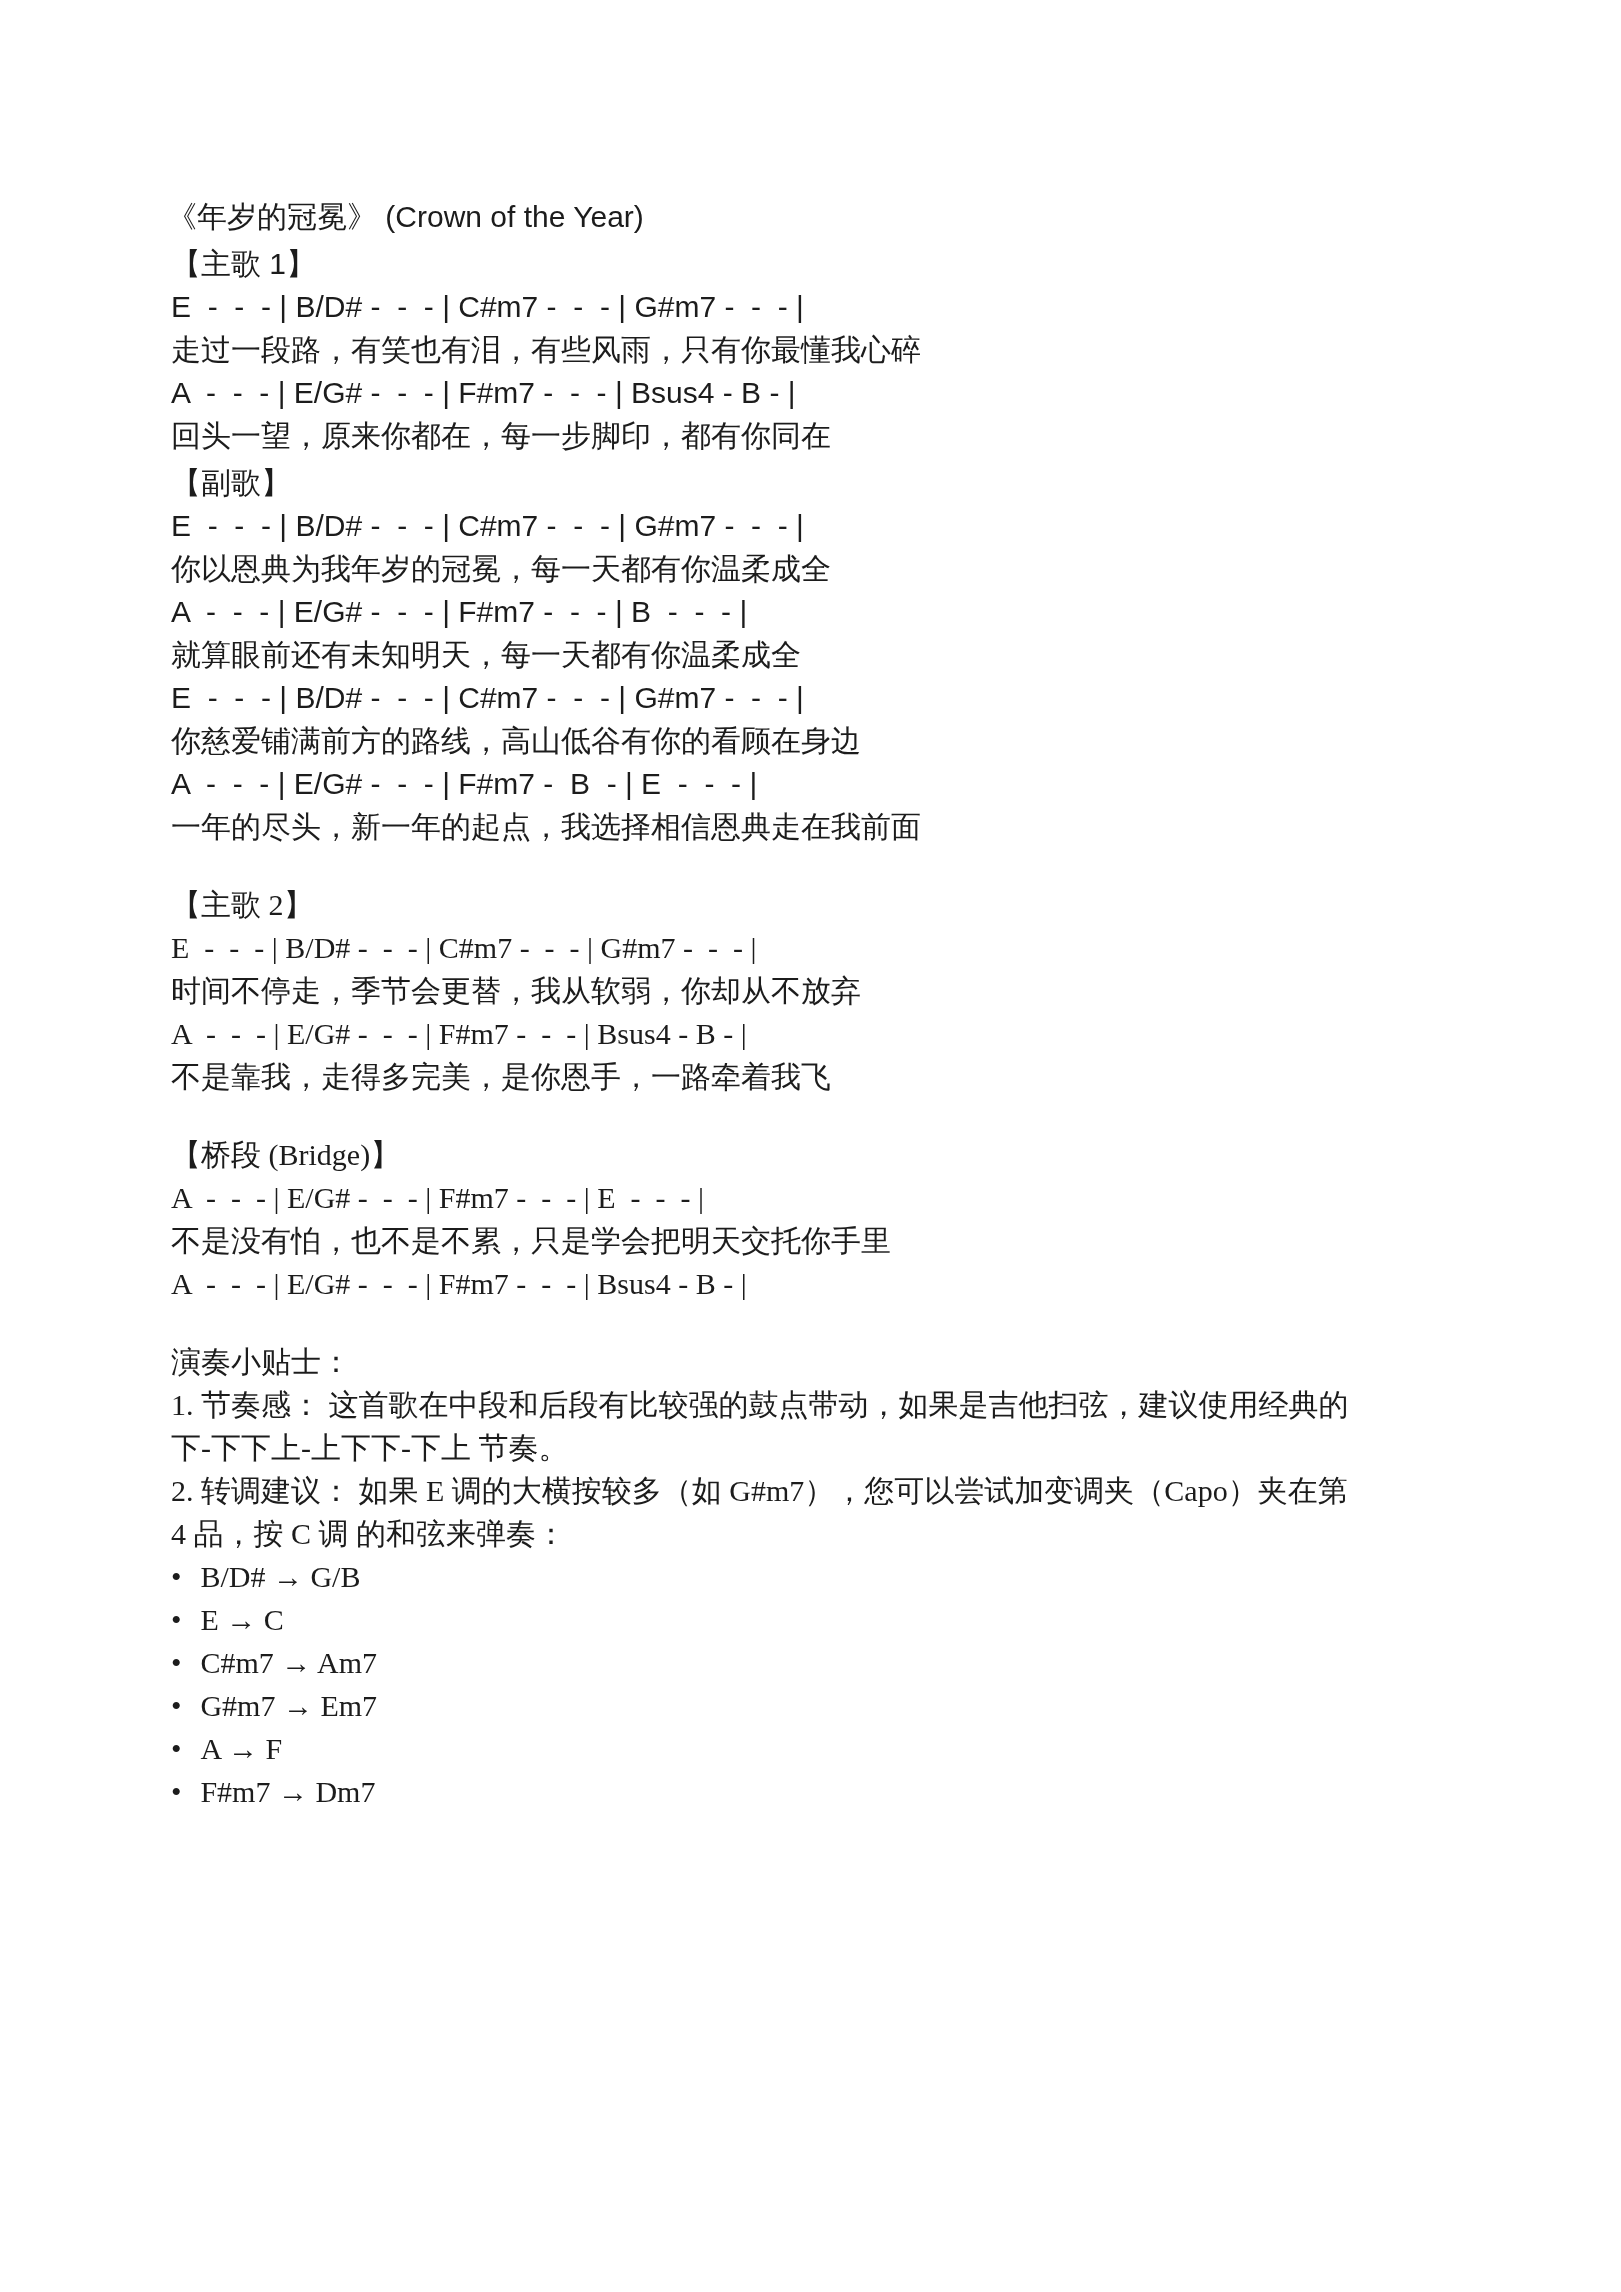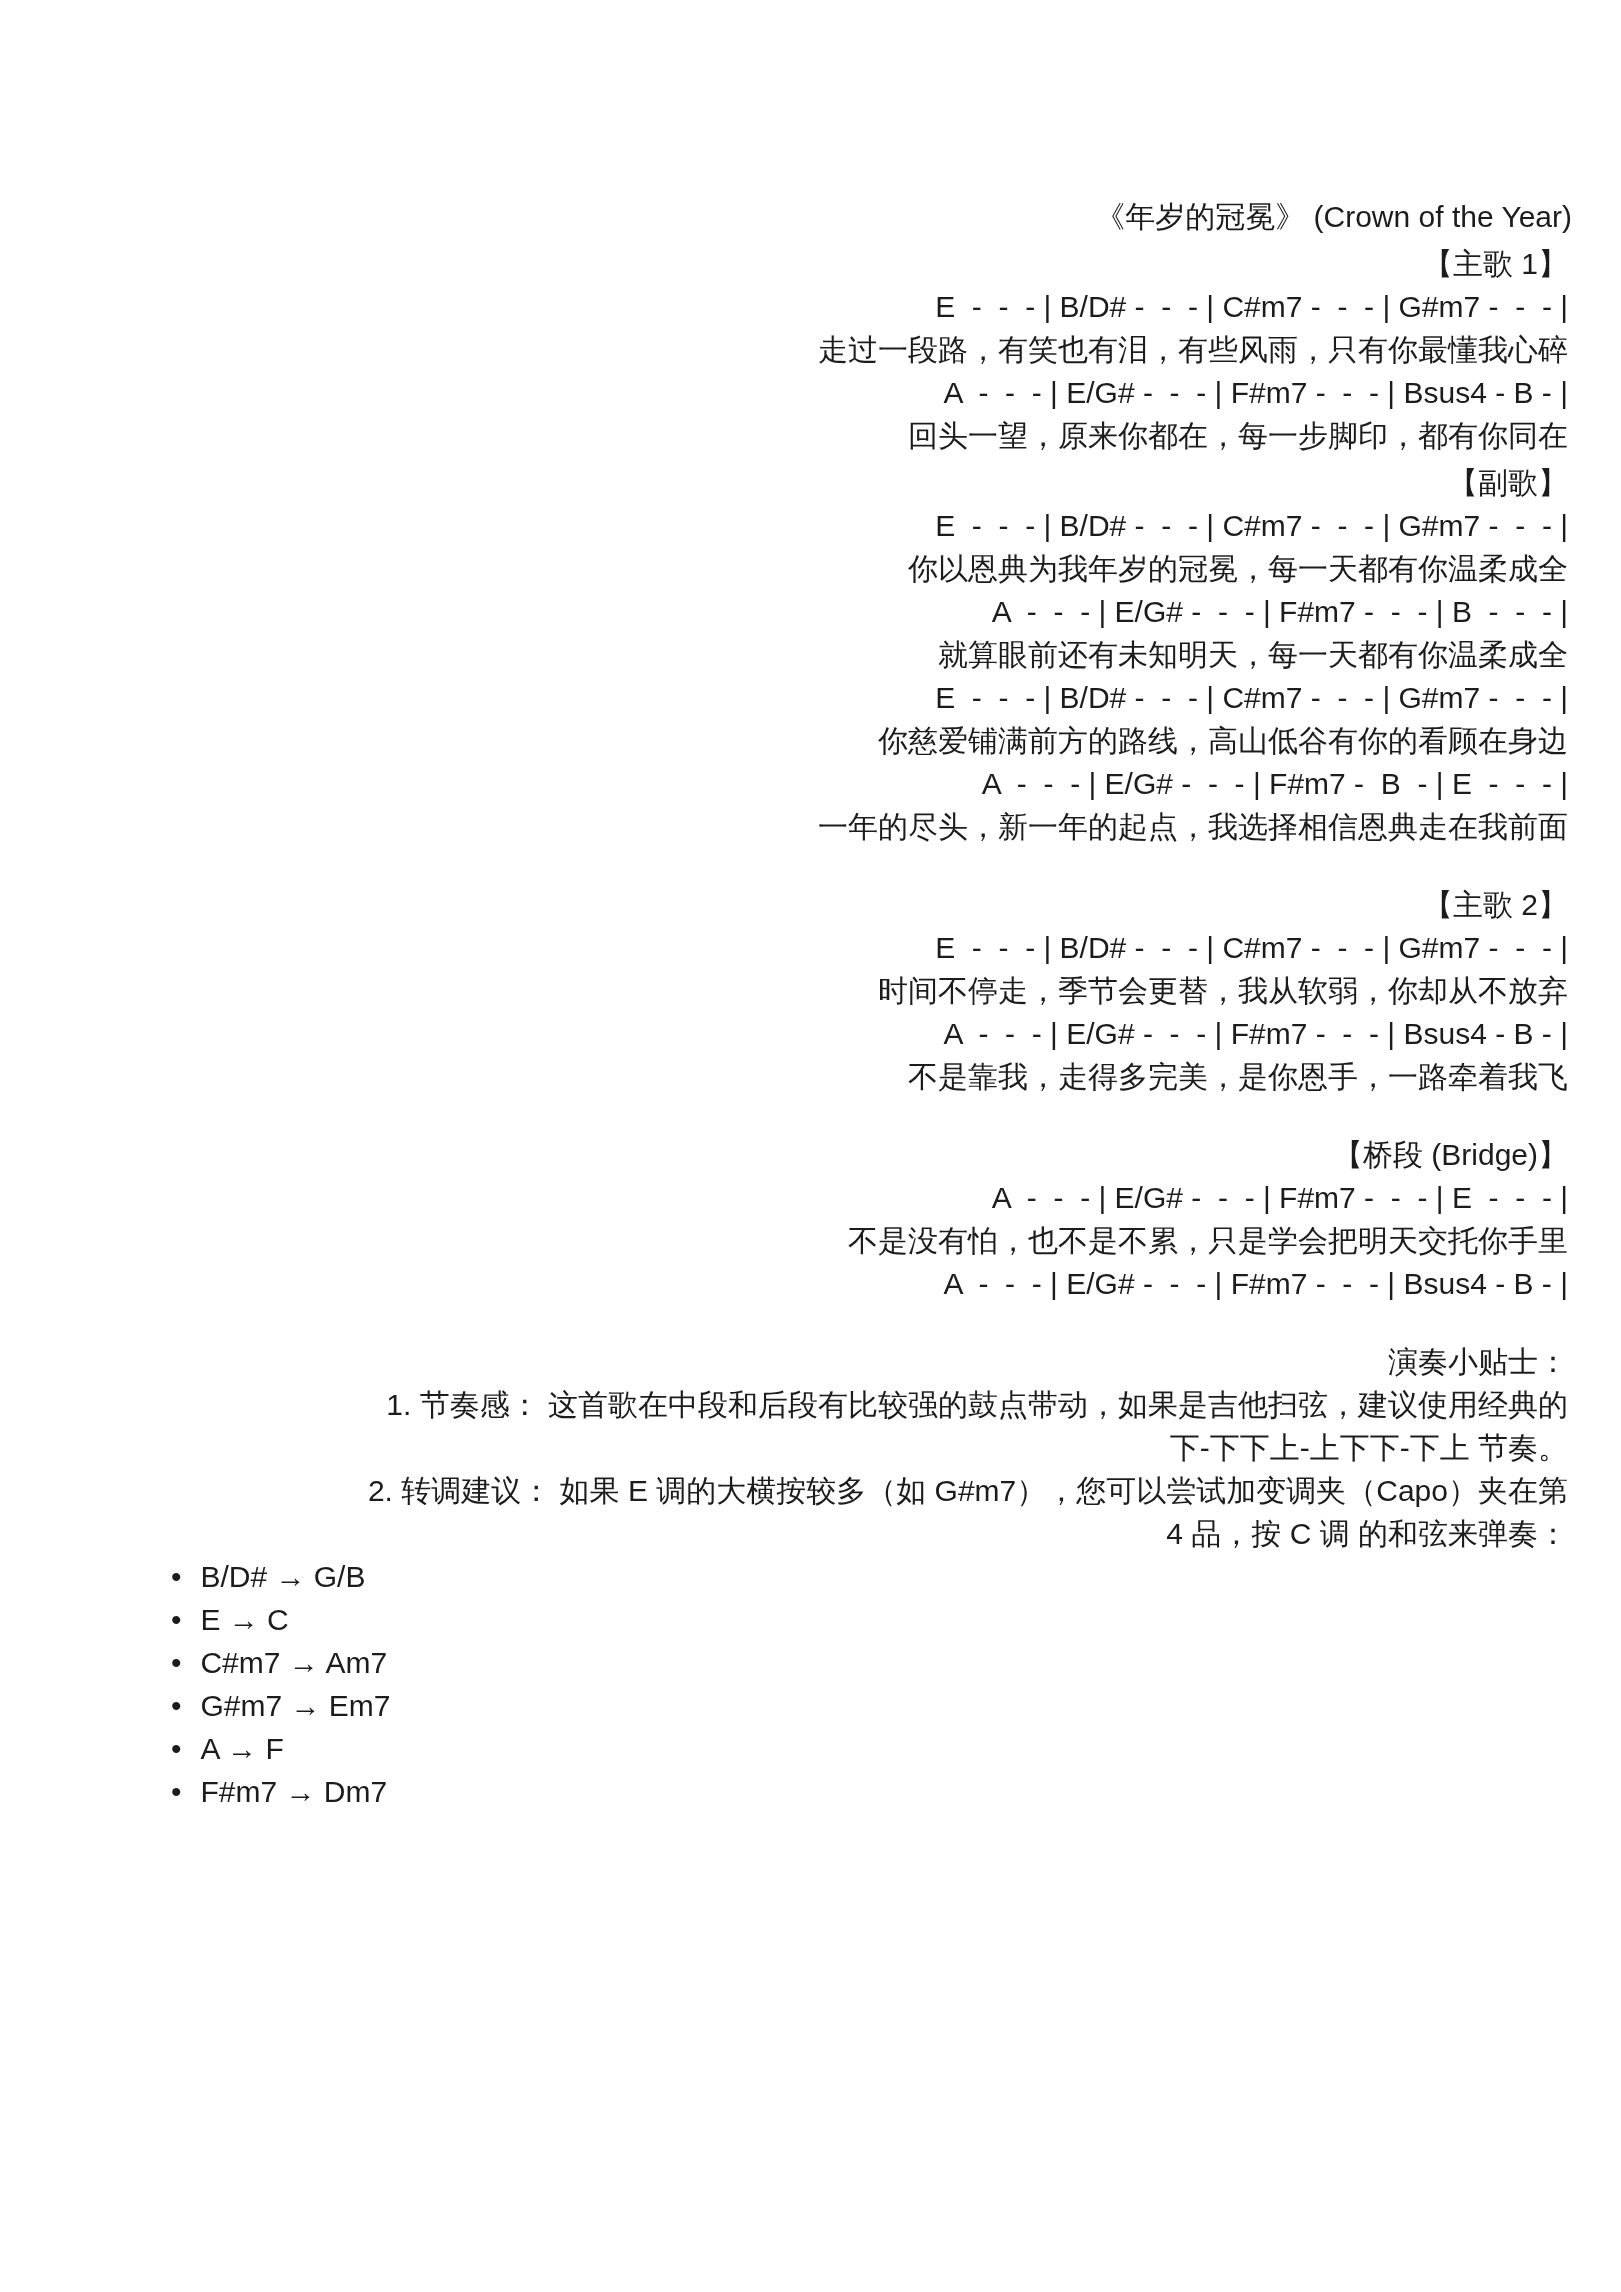--- a/index.html
+++ b/index.html
@@ -15,27 +15,27 @@
     background: #ffffff;
     color: #1c1c1c;
     font-family: "Liberation Sans", "DejaVu Sans", sans-serif;
     font-size: 30px;
     line-height: 43px;
     padding: 195px 49px 0 167px;
     overflow: hidden;
   }
   .line {
     white-space: pre;
-    text-align: right;
   }
   .section {
     margin: 4px;
   }
   .gap-before {
     margin-top: 35px;
+    font-family: Liberation Serif, serif;
   }
   .bullet-row {
     white-space: pre;
   }
   .bullet-mark {
     display: inline-block;
     min-width: 13.7px;
   }
   .bullet-text {
     margin-left: 15.7px;

